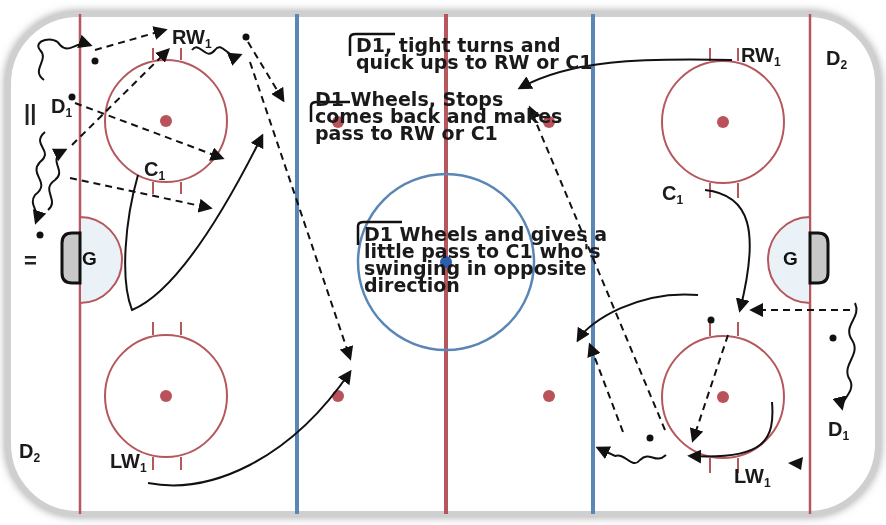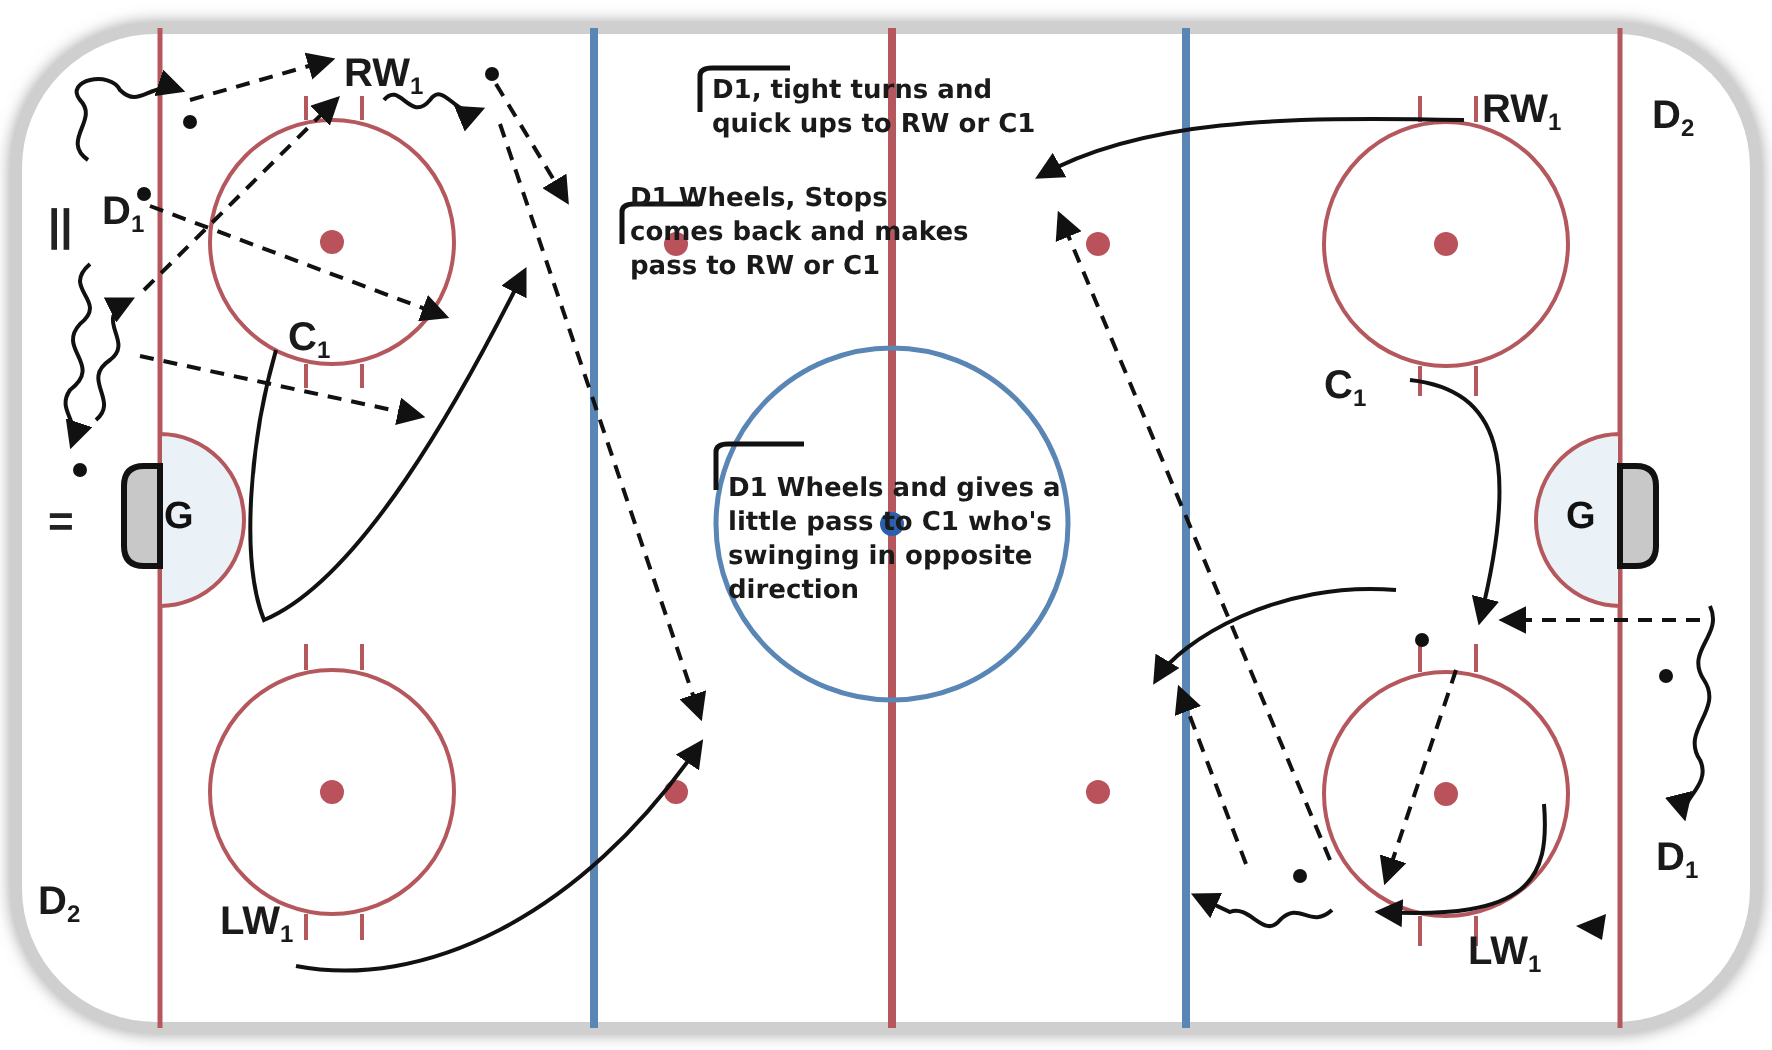--- a/index.html
+++ b/index.html
@@ -1,18 +1,18 @@
 <!DOCTYPE html>
 <html><head>
 <meta charset="utf-8">
 <style>
   html,body{margin:0;padding:0;background:#fff;}
   body{width:886px;height:525px;overflow:hidden;position:relative;font-family:"DejaVu Sans",sans-serif;}
   #rink{position:absolute;left:0;top:0;width:886px;height:525px;}
-  .note{position:absolute;font-family:"DejaVu Sans",sans-serif;font-weight:bold;font-size:13px;line-height:17px;color:#1a1a1a;white-space:pre;}
+  .note{position:absolute;font-family:"DejaVu Sans",sans-serif;font-weight:bold;font-size:19px;line-height:17px;color:#1a1a1a;white-space:pre;}
   .lbl{position:absolute;font-family:"Liberation Sans",sans-serif;font-weight:bold;font-size:20px;color:#1a1a1a;}
   .lbl sub{font-size:12px;vertical-align:-4px;}
   .g{position:absolute;font-family:"Liberation Sans",sans-serif;font-weight:bold;font-size:19px;color:#111;}
   .eq{position:absolute;font-family:"Liberation Sans",sans-serif;font-weight:bold;font-size:22px;color:#222;}
 </style>
 </head>
 <body>
 
 <svg id="rink" viewBox="0 0 886 525" xmlns="http://www.w3.org/2000/svg">
   <defs>
@@ -131,21 +131,21 @@
   <path d="M350,56 L350,38 Q350,34 356,34 L395,34" fill="none" stroke="#111" stroke-width="2.5"></path>
   <path d="M311,122 L311,106 Q311,102 317,102 L350,102" fill="none" stroke="#111" stroke-width="2.5"></path>
   <path d="M358,245 L358,226 Q358,222 364,222 L402,222" fill="none" stroke="#111" stroke-width="2.5"></path>
 </svg>
 
 <div class="note" style="left:356px;top:37px;">D1, tight turns and
 quick ups to RW or C1</div>
 <div class="note" style="left:315px;top:91px;">D1 Wheels, Stops
 comes back and makes
 pass to RW or C1</div>
-<div class="note" style="left:364px;top:226px;margin-top:10px;">D1 Wheels and gives a
+<div class="note" style="left:364px;top:226px;">D1 Wheels and gives a
 little pass to C1 who's
 swinging in opposite
 direction</div>
 
 <div class="lbl" style="left:172px;top:26px;"><span>RW</span><sub>1</sub></div>
 <div class="lbl" style="left:51px;top:95px;"><span>D</span><sub>1</sub></div>
 <div class="lbl" style="left:144px;top:158px;"><span>C</span><sub>1</sub></div>
 <div class="lbl" style="left:110px;top:450px;"><span>LW</span><sub>1</sub></div>
 <div class="lbl" style="left:19px;top:440px;"><span>D</span><sub>2</sub></div>
 <div class="g" style="left:82px;top:248px;">G</div>

